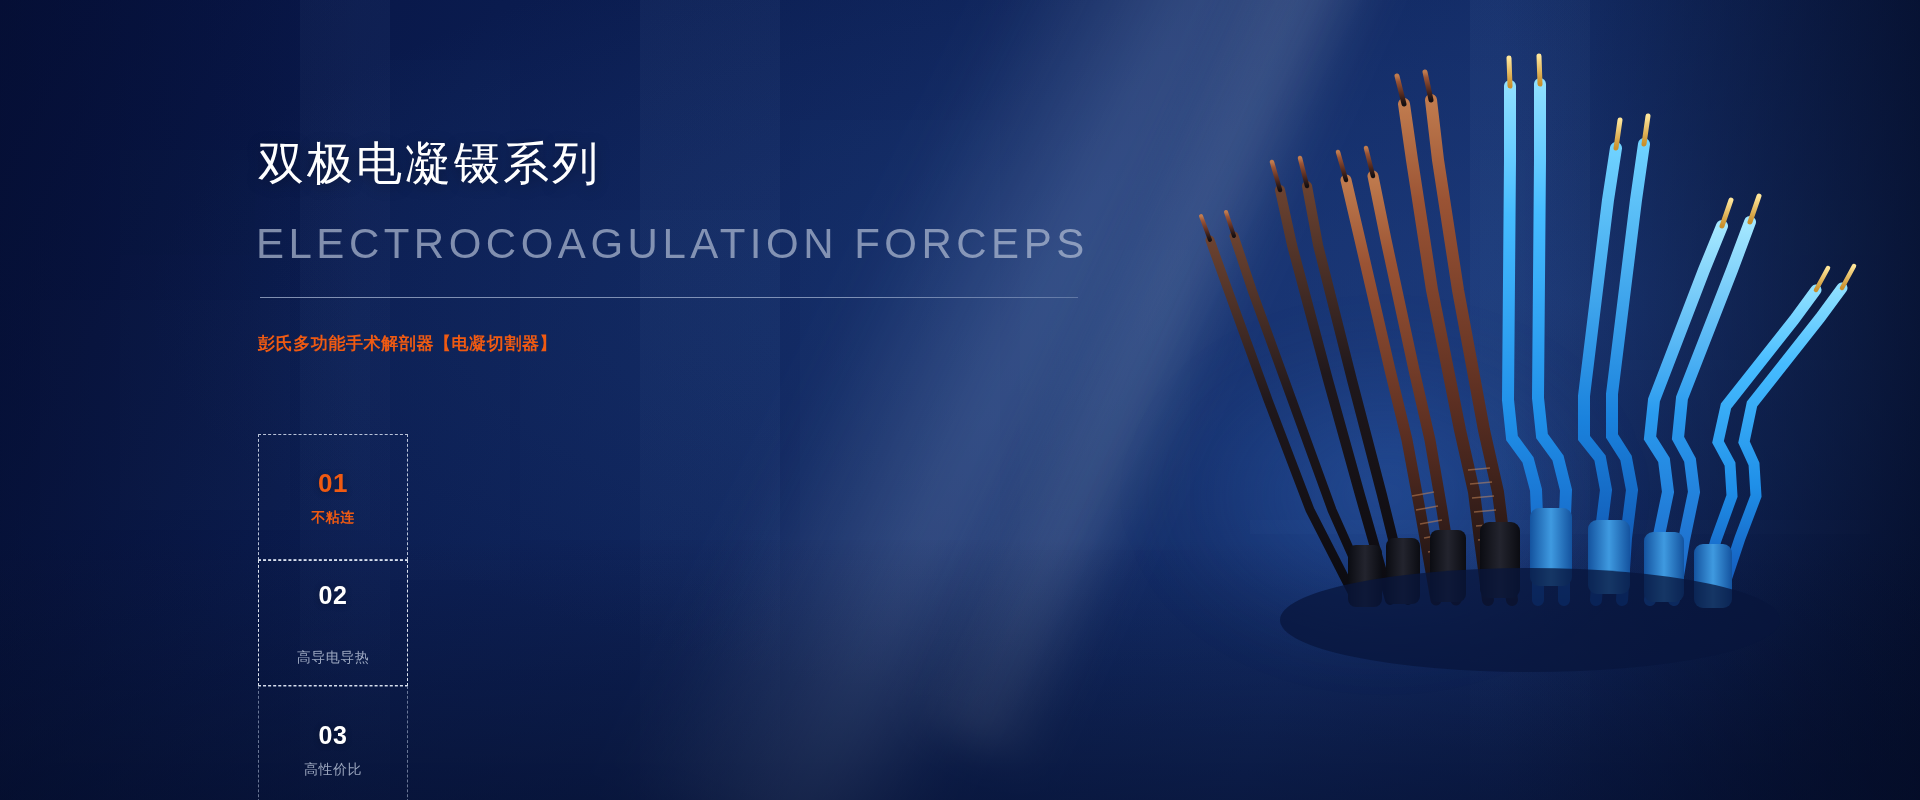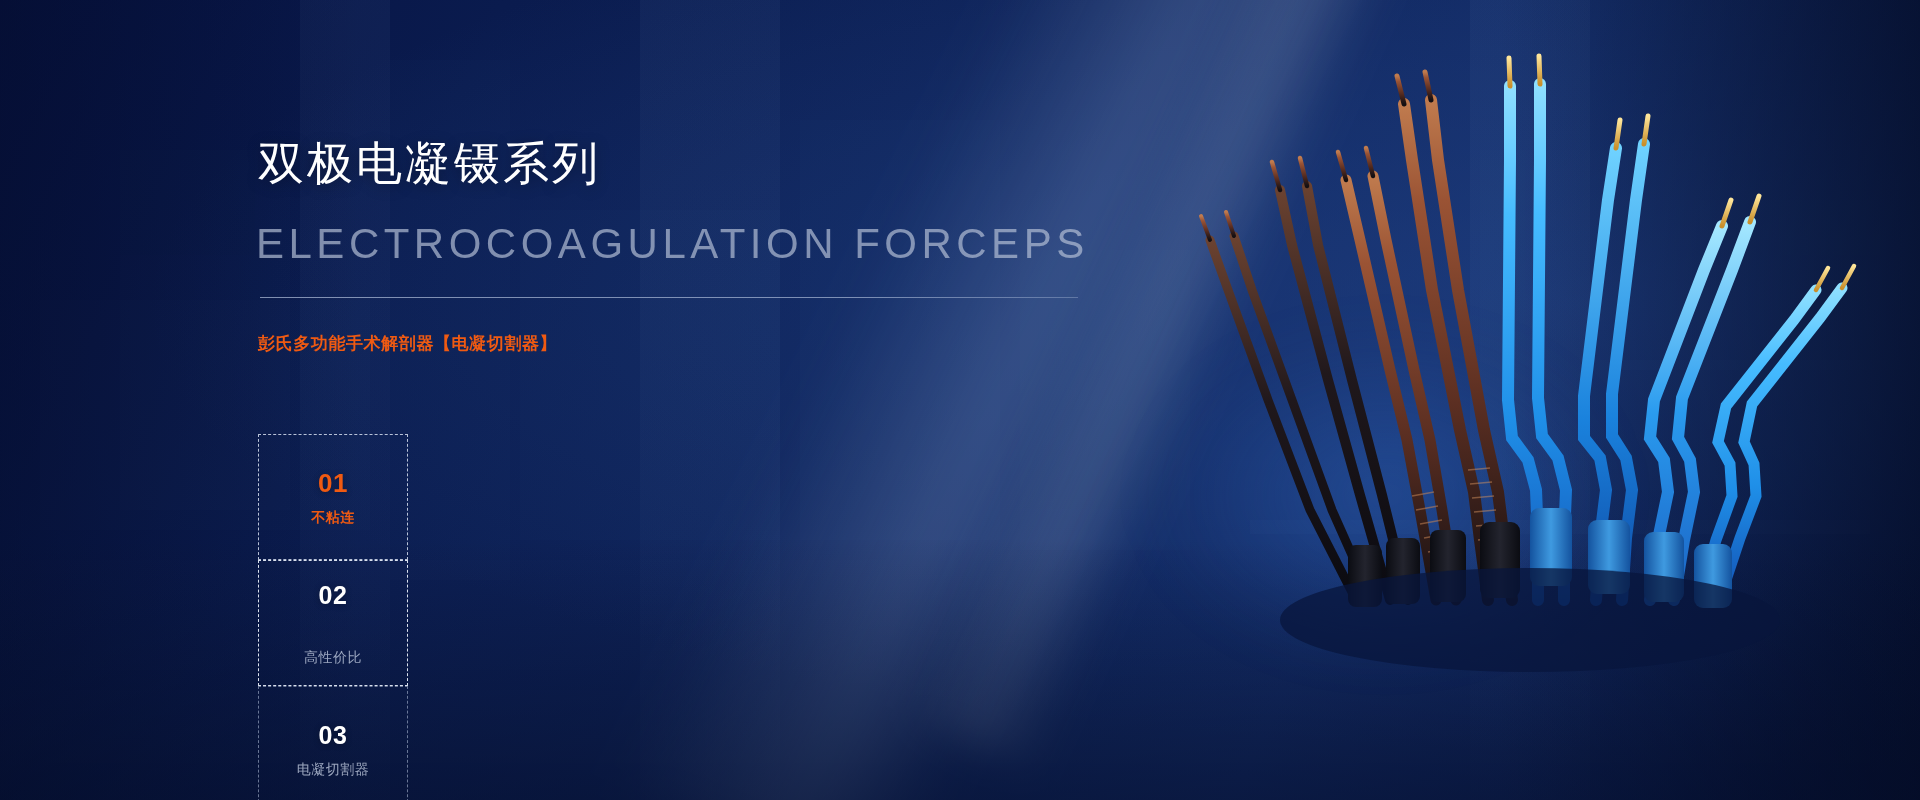--- a/index.html
+++ b/index.html
@@ -291,25 +291,25 @@
 
     <div class="features">
 
       <div class="feat active">
         <div class="num">01</div>
         <div class="lbl">不粘连</div>
       </div>
 
       <div class="feat bright">
         <div class="num">02</div>
+        <div class="lbl">高导电导热</div>
+      </div>
+
+
+      <div class="feat">
+        <div class="num">03</div>
         <div class="lbl">高性价比</div>
       </div>
 
-
-      <div class="feat">
-        <div class="num">03</div>
-        <div class="lbl">电凝切割器</div>
-      </div>
-
     </div>
   </div>
 
 </div>
 
 </body></html>

